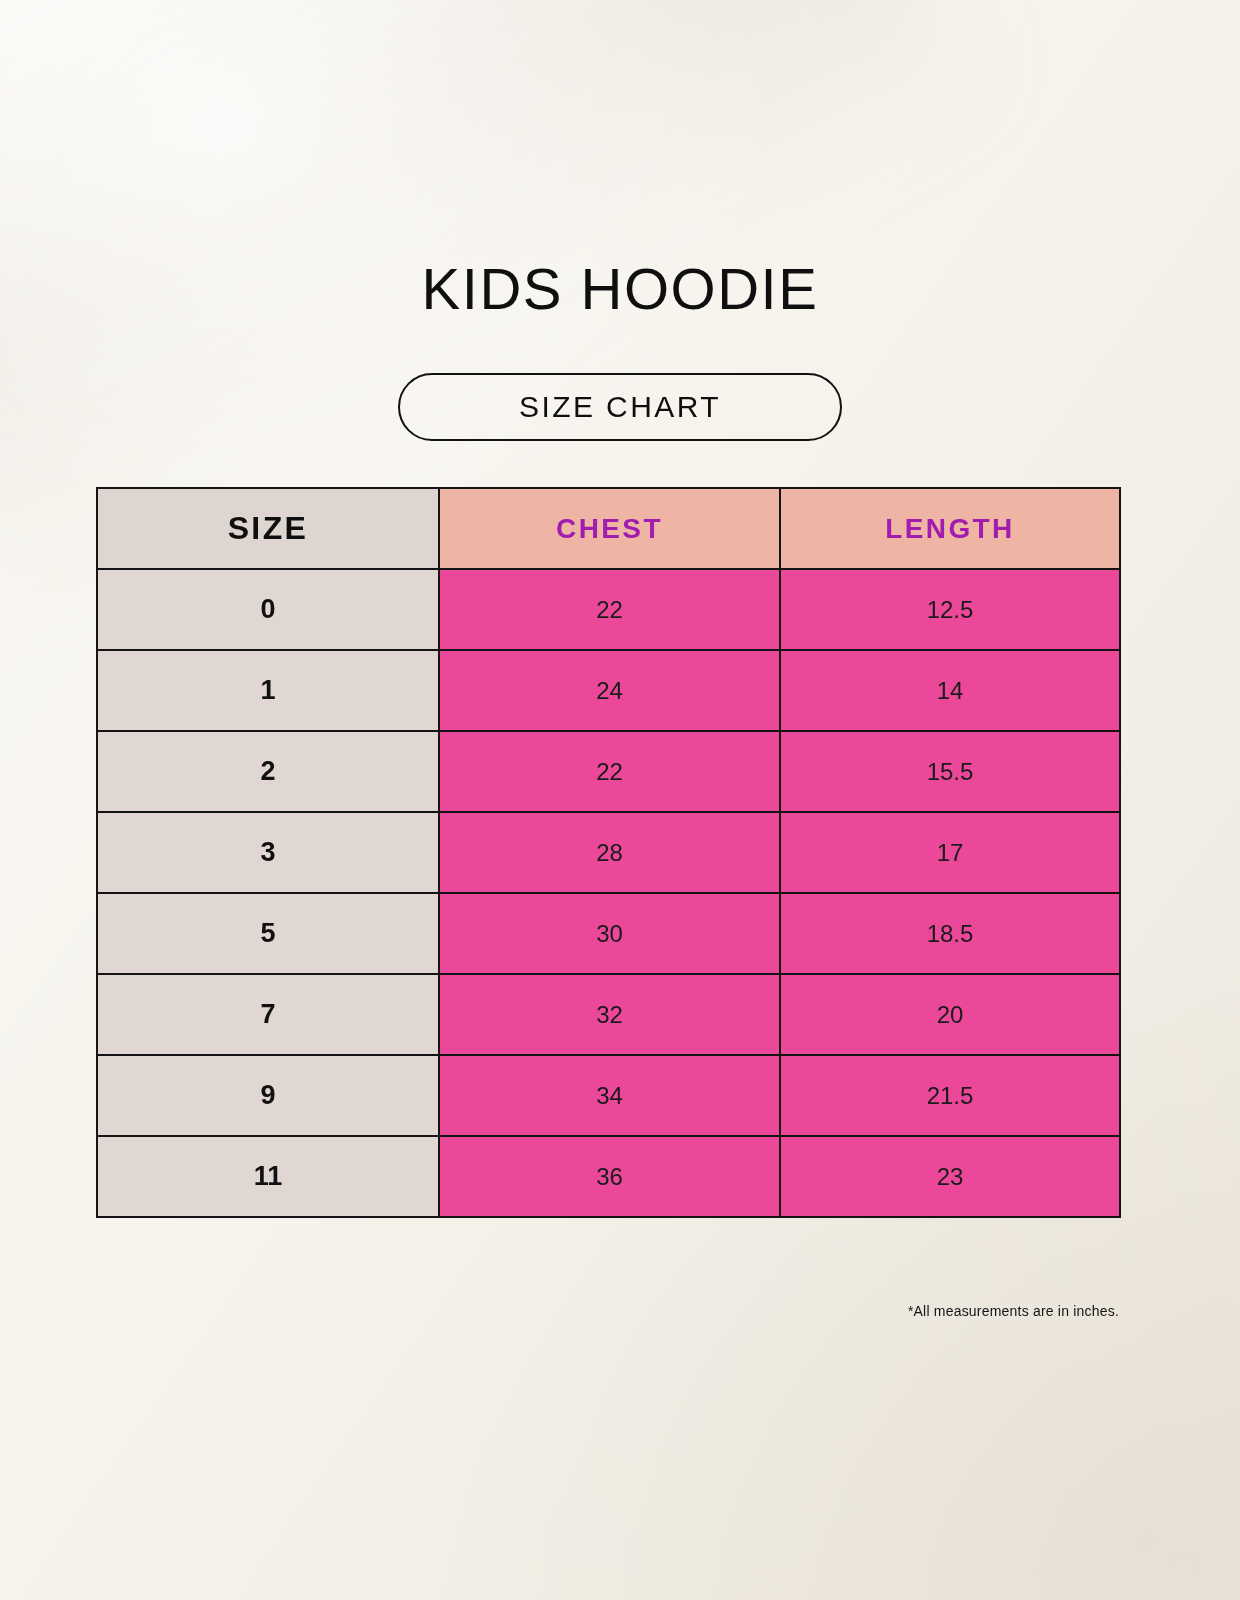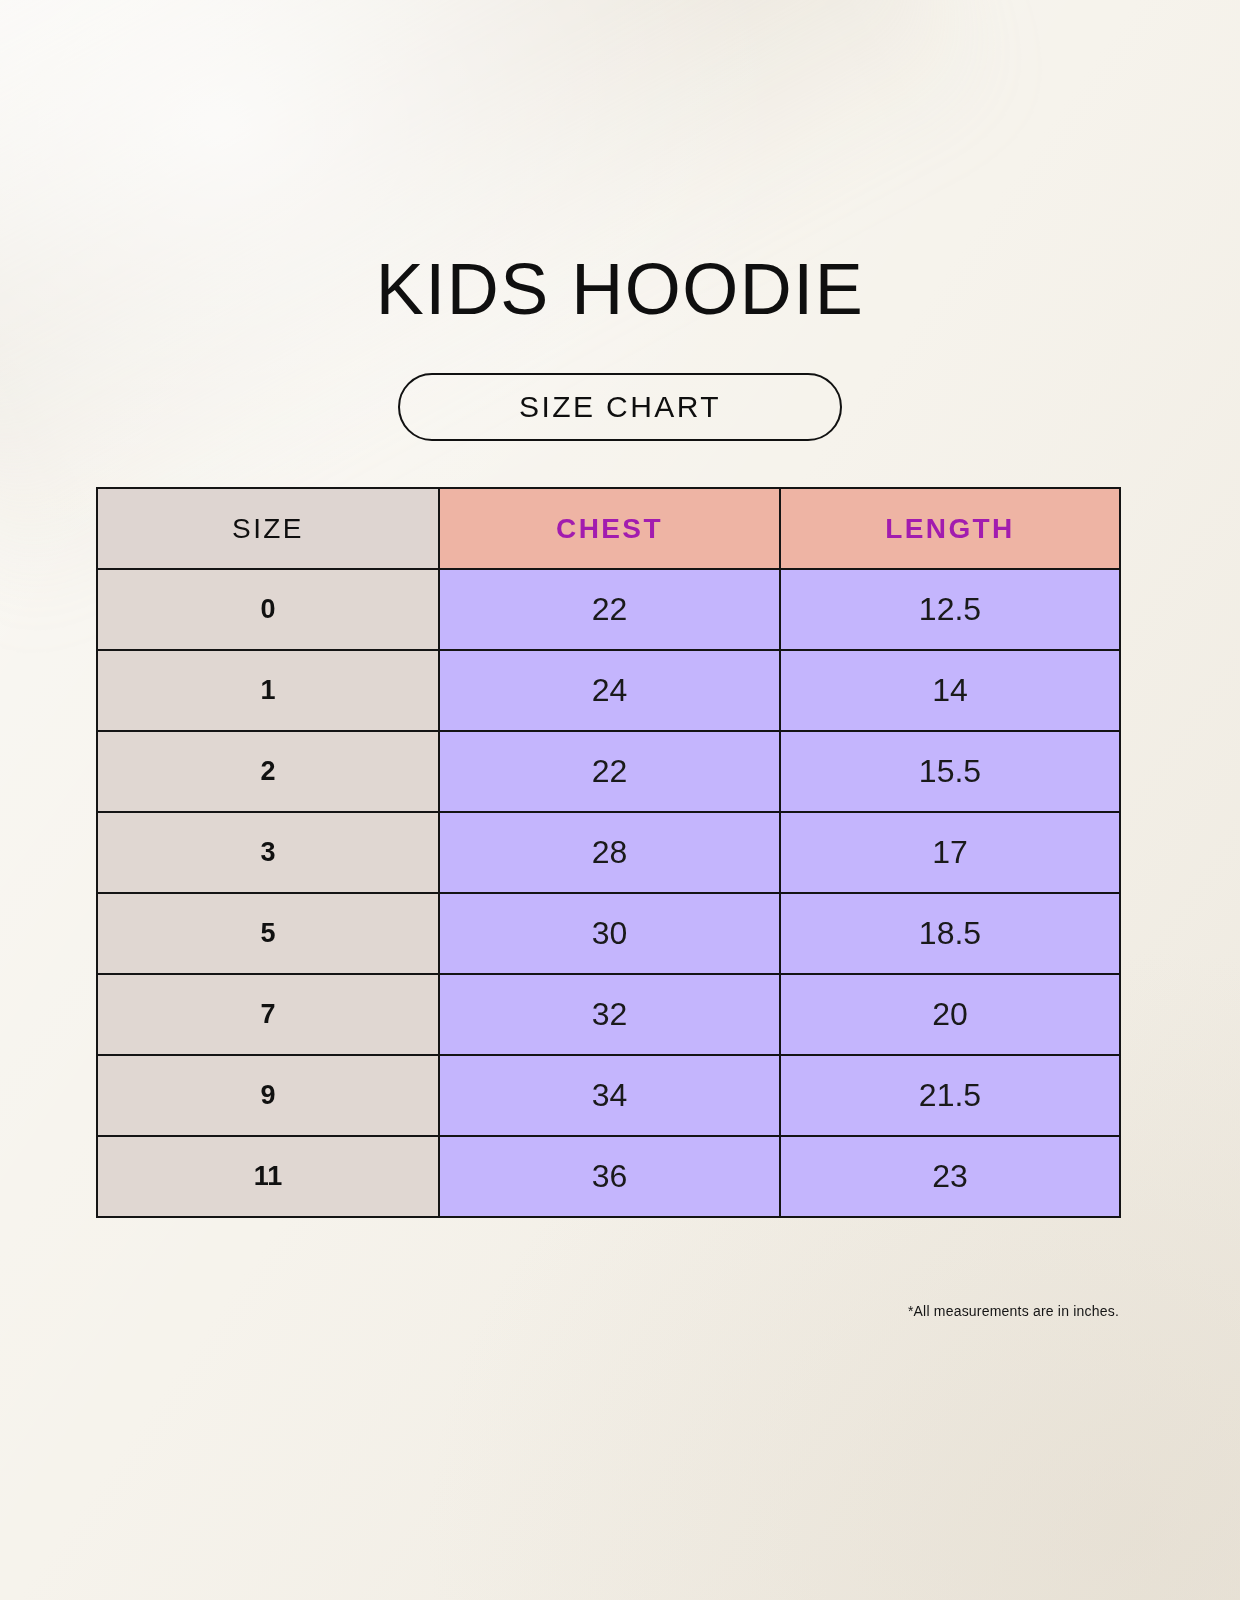--- a/index.html
+++ b/index.html
@@ -57,21 +57,21 @@
     z-index: 2;
   }
 
   
   .title {
     position: absolute;
     left: 0;
     top: 246px;
     width: 1240px;
     text-align: center;
-    font-size: 72px;
+    font-size: 58px;
     line-height: 86px;
     font-weight: 400;
     letter-spacing: 1.5px;
     color: #0f0f0f;
   }
 
   .pill-wrap {
     position: absolute;
     left: 0;
     top: 373px;
@@ -115,44 +115,44 @@
     vertical-align: middle;
     padding: 0;
   }
 
   col.col-size   { width: 342px; }
   col.col-chest  { width: 341px; }
   col.col-length { width: 340px; }
 
   th.h-size {
     background: #ded5d1;
-    font-size: 28px;
-    font-weight: 400;
+    font-size: 32px;
+    font-weight: 700;
     letter-spacing: 2.4px;
     color: #0f0f0f;
     height: 83px;
   }
   th.h-measure {
     background: #eeb4a4;
     font-size: 28px;
     font-weight: 700;
     letter-spacing: 2.4px;
     color: #a21caf;
     height: 83px;
   }
 
   td.c-size {
     background: #e0d7d2;
     font-size: 27px;
     font-weight: 700;
     color: #111111;
   }
   td.c-val {
-    background: #c4b5fd;
-    font-size: 32px;
+    background: #ec4899;
+    font-size: 24px;
     font-weight: 400;
     color: #1a1a1a;
   }
 
   .footnote {
     position: absolute;
     left: 96px;
     top: 1303px;
     width: 1023px;
     text-align: right;

